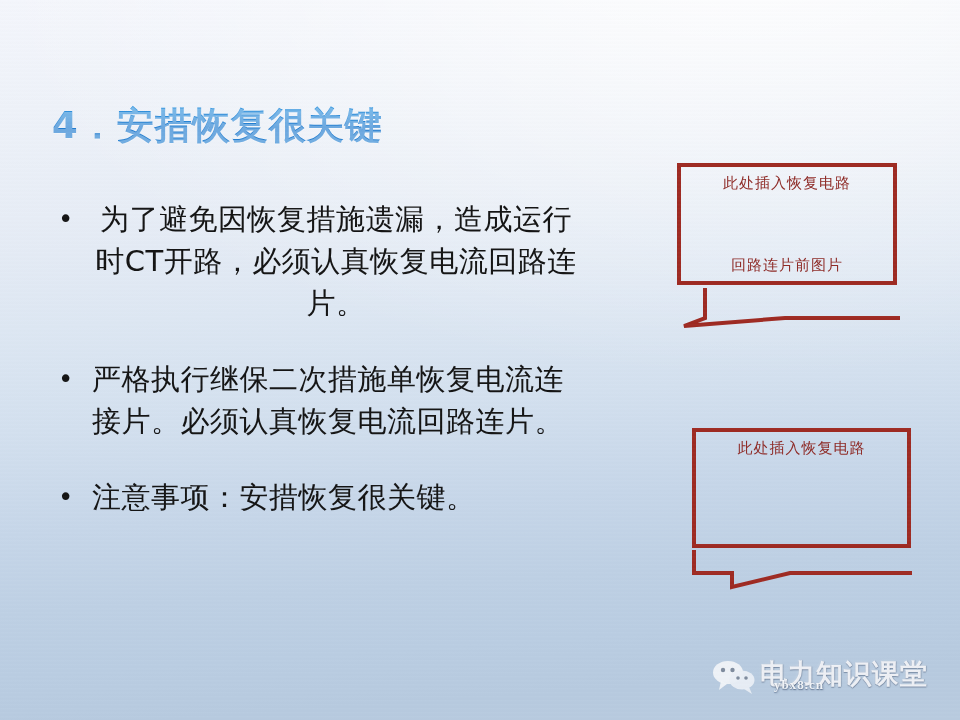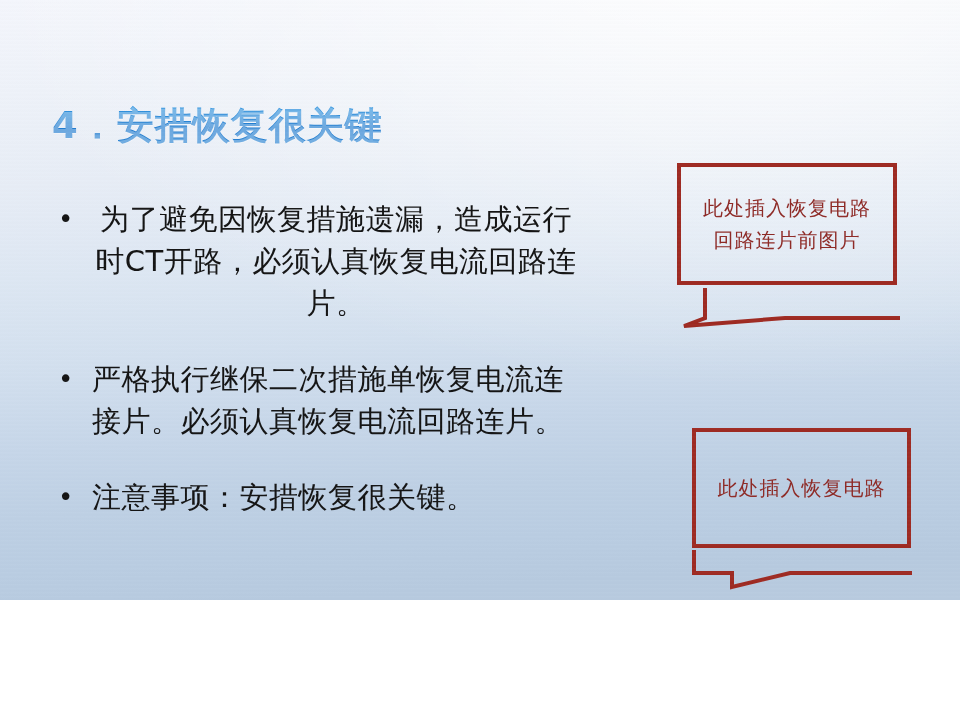--- a/index.html
+++ b/index.html
@@ -8,21 +8,21 @@
   }
   body {
     width: 960px;
     height: 720px;
     font-family: "DejaVu Sans", "Liberation Sans", sans-serif;
     overflow: hidden;
   }
   #slide {
     position: relative;
     width: 960px;
-    height: 600px;
+    height: 720px;
     overflow: hidden;
     background:
       radial-gradient(ellipse 1100px 620px at 78% -8%, rgba(255,255,255,0.92) 0%, rgba(255,255,255,0.35) 42%, rgba(255,255,255,0) 70%),
       linear-gradient(176deg,
         #f4f6fc 0%,
         #eef2f9 14%,
         #e7edf6 28%,
         #dde7f3 42%,
         #d3e0ef 55%,
         #c6d6e9 68%,
@@ -101,24 +101,24 @@
     position: absolute;
   }
   .callout-box {
     position: absolute;
     box-sizing: border-box;
     border: 4px solid #9e2a22;
     background: transparent;
     display: flex;
     flex-direction: column;
     align-items: center;
-    justify-content: center;
+    justify-content: space-between;
     color: #8e2a26;
     font-family: "DejaVu Serif", "Liberation Serif", serif;
-    font-size: 20px;
+    font-size: 15px;
     line-height: 32px;
     text-align: center;
     letter-spacing: 1px;
   }
   .callout-line { display: block; white-space: nowrap; }
   .callout-tail {
     position: absolute;
     overflow: visible;
   }
 

